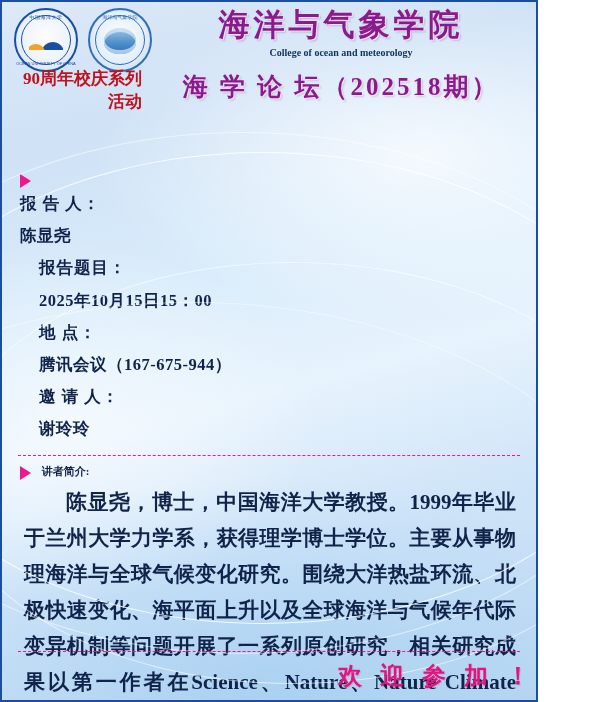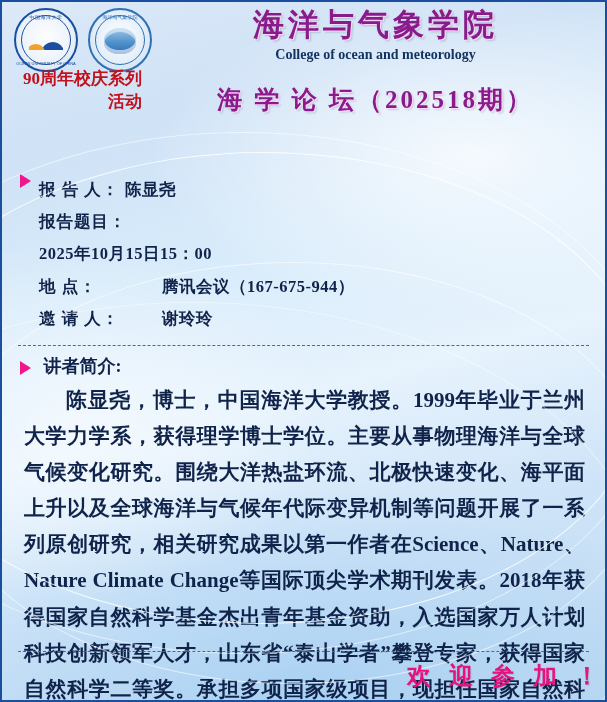--- a/index.html
+++ b/index.html
@@ -4,21 +4,21 @@
 <style>
   html, body {
     margin: 0;
     padding: 0;
   }
   body {
     font-family: "Liberation Sans", sans-serif;
   }
   #poster {
     position: relative;
-    width: 607px;
+    width: 538px;
     height: 702px;
     box-sizing: border-box;
     border: 2px solid #1a4fa0;
     background:
       radial-gradient(ellipse 520px 260px at 78% 22%, rgba(255,255,255,0.75) 0%, rgba(255,255,255,0) 62%),
       radial-gradient(ellipse 420px 300px at 12% 60%, rgba(255,255,255,0.55) 0%, rgba(255,255,255,0) 60%),
       radial-gradient(ellipse 600px 320px at 50% 100%, rgba(150,200,240,0.55) 0%, rgba(255,255,255,0) 70%),
       linear-gradient(165deg, #dce9f8 0%, #cfe2f6 18%, #d9ecfb 38%, #e7f3fd 55%, #cfe4f8 74%, #bcd9f2 100%);
     overflow: hidden;
   }
@@ -127,31 +127,31 @@
     font-weight: bold;
     font-size: 31px;
     color: #8a1b8a;
     letter-spacing: 4px;
     text-shadow: 1px 1px 0 #ffd9ff, 2px 2px 2px rgba(0,0,0,0.18);
     line-height: 1.25;
   }
   .t-en {
     font-family: "Liberation Serif", serif;
     font-weight: bold;
-    font-size: 14px;
+    font-size: 10px;
     color: #12325e;
     margin-top: 2px;
   }
   .t-forum {
     font-family: "Liberation Serif", serif;
     font-weight: bold;
     font-size: 25px;
     color: #8a1b8a;
     letter-spacing: 3px;
-    margin-top: 20px;
+    margin-top: 12px;
     text-shadow: 1px 1px 0 #ffd9ff, 2px 2px 2px rgba(0,0,0,0.15);
   }
   .anniv {
     position: absolute;
     left: 8px;
     top: 66px;
     width: 132px;
     text-align: right;
     font-family: "Liberation Serif", serif;
     font-weight: bold;
@@ -174,43 +174,44 @@
     margin: 44px 0 0 18px;
     font-family: "Liberation Serif", serif;
   }
   .info-row {
     display: flex;
     align-items: flex-start;
     font-size: 16.5px;
     color: #10234a;
     font-weight: bold;
     line-height: 1.95;
+    flex-direction: column;
   }
   .info-row .lbl {
     min-width: 92px;
     letter-spacing: 1px;
   }
   .info-row .val {
     letter-spacing: .5px;
   }
   .info-first .lbl { min-width: 86px; }
-  .info-indent { padding-left: 19px; gap: 31px; }
+  .info-indent { padding-left: 19px; }
 
   
   .dashed {
     border-top: 1.5px dashed #f0168c;
     margin: 10px 16px 0 16px;
   }
 
   
   .bio-head {
     margin: 8px 0 0 18px;
     font-family: "Liberation Serif", serif;
     font-weight: bold;
-    font-size: 18px;
+    font-size: 11px;
     color: #10234a;
   }
   .bio-body {
     margin: 4px 20px 0 22px;
     font-family: "Liberation Serif", serif;
     font-size: 21px;
     color: #10234a;
     font-weight: bold;
     line-height: 1.72;
     text-align: justify;

